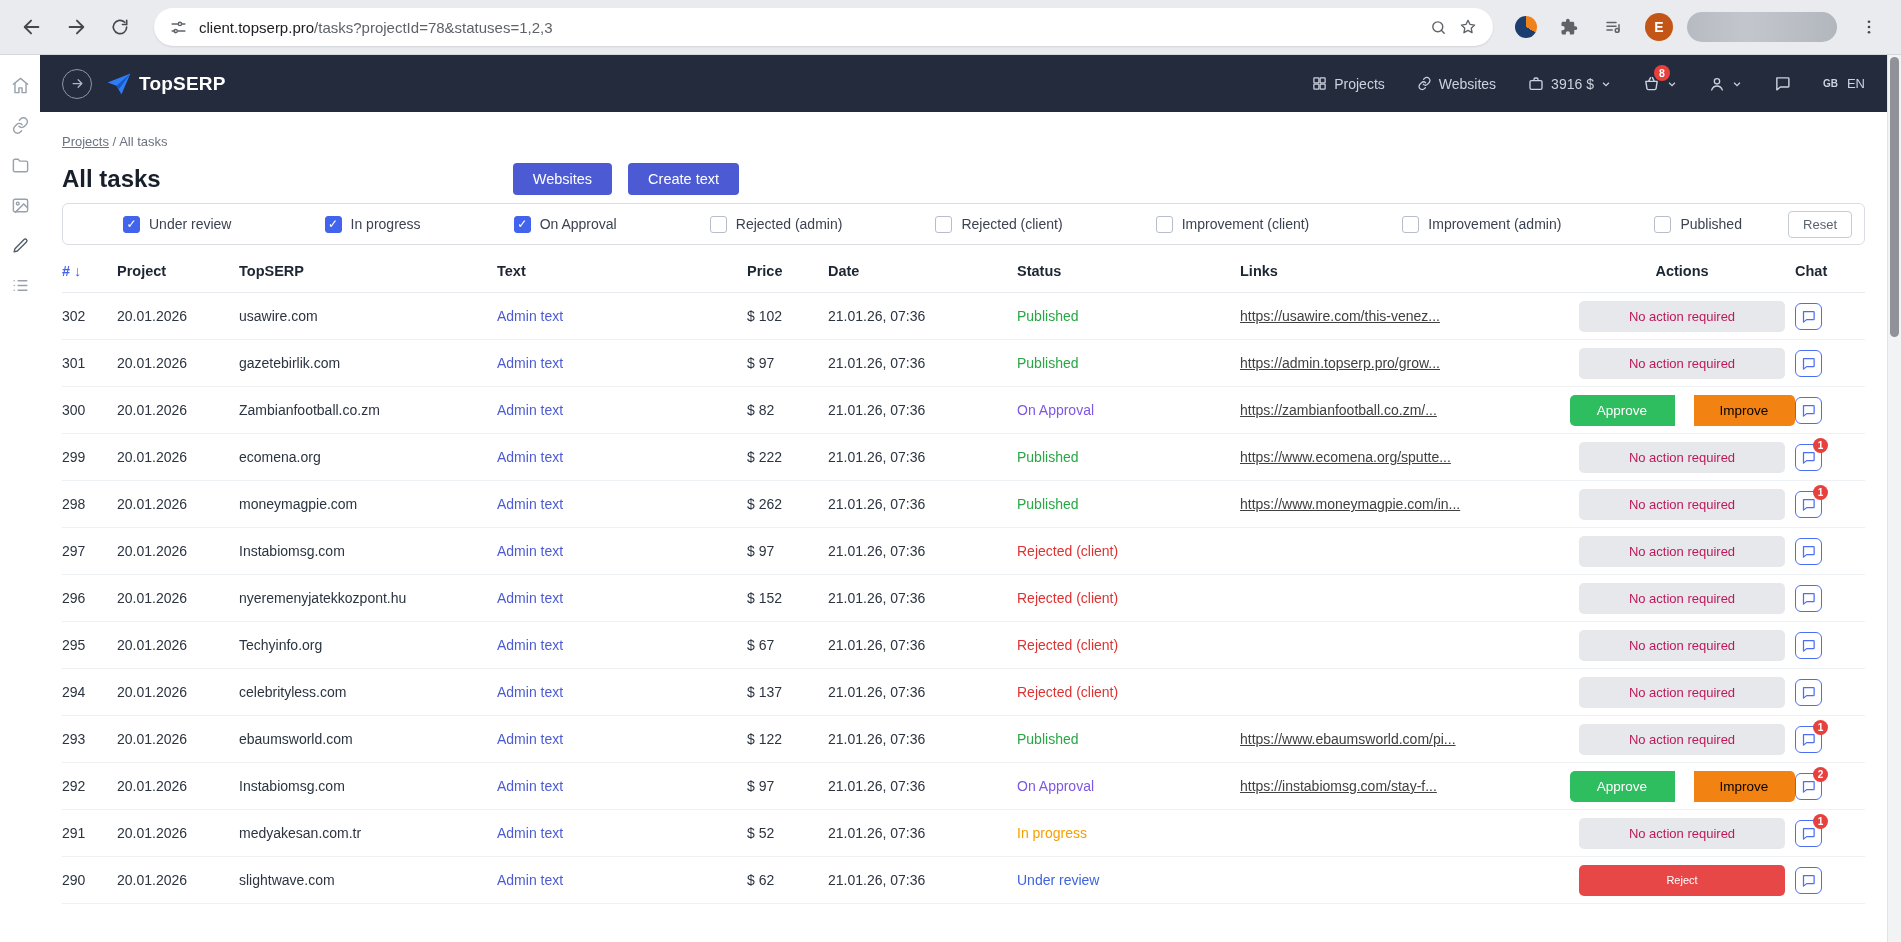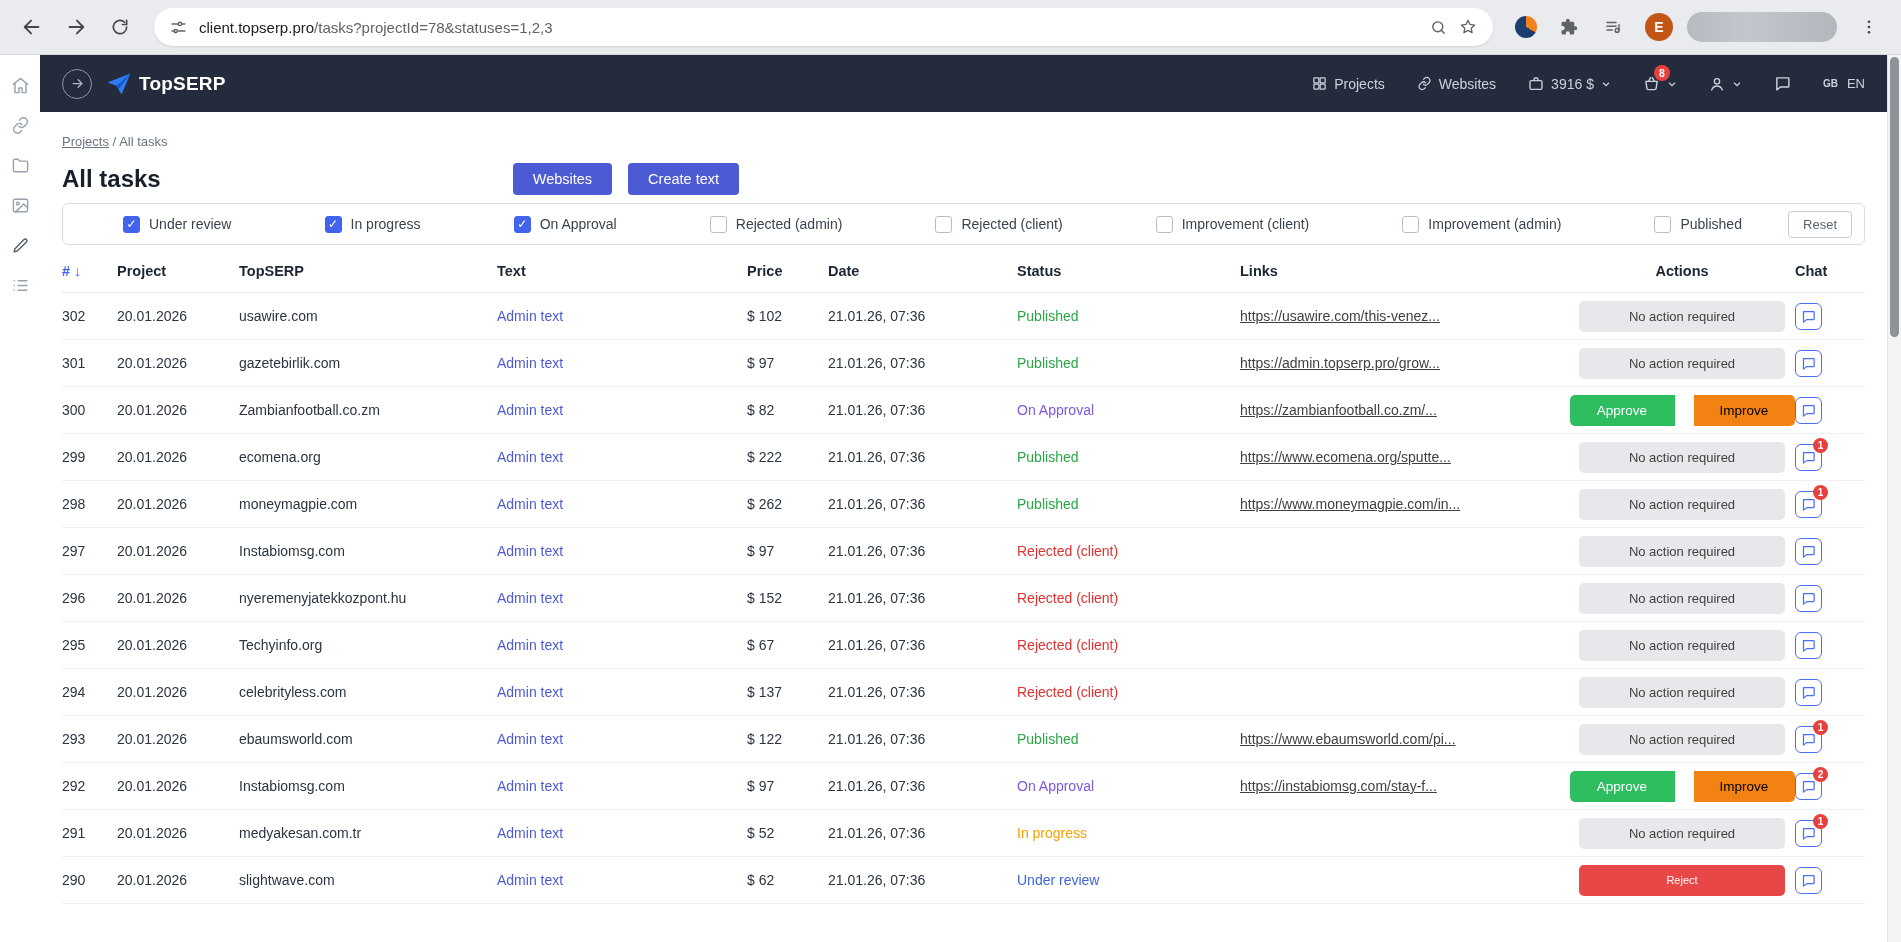--- a/index.html
+++ b/index.html
@@ -77,21 +77,21 @@
   .ttable { margin-top:4px; }
   .thead { height:44px; font-weight:bold; font-size:14.5px; color:#1d2633; border-bottom:1px solid #e6eaef; }
   .hcell { padding-right:10px; white-space:nowrap; }
   .hcell.c-id { color:#4263eb; cursor:pointer; }
   .hcell.c-actions-h { text-align:center; }
   .trow { height:47px; border-bottom:1px solid #eef1f4; font-size:14px; color:#2b3440; }
   .cell { padding-right:10px; white-space:nowrap; overflow:hidden; text-overflow:ellipsis; }
   .text-link { color:var(--accent,#4c5bd4); cursor:pointer; }
   .task-link { color:#404040; text-decoration:underline; }
   .c-actions { display:flex; justify-content:center; overflow:visible; }
-  .btn-none { width:206px; height:31px; background:#e7e8eb; color:#404040; border-radius:5px; font-size:13px; cursor:default; }
+  .btn-none { width:206px; height:31px; background:#e7e8eb; color:#be185d; border-radius:5px; font-size:13px; cursor:default; }
   .btn-pair { display:flex; gap:19px; }
   .btn-approve { width:105px; height:31px; background:var(--approve,#2ebd5f); color:#fff; border-radius:5px 0 0 5px; font-size:13.5px; }
   .btn-improve { width:101px; height:31px; background:var(--improve,#f28211); color:#000000; border-radius:0 5px 5px 0; font-size:13.5px; }
   .btn-reject { width:206px; height:31px; background:var(--reject,#e84747); color:#fff; border-radius:5px; font-size:11px; }
   .c-chat { display:flex; overflow:visible; }
   .chat-btn { position:relative; width:27px; height:27px; border:1.5px solid #4c6ef5; border-radius:6px;
     display:flex; align-items:center; justify-content:center; cursor:pointer; background:#fff; }
   .chat-badge { position:absolute; top:-7px; right:-7px; background:#e8403d; color:#fff; font-size:10px; font-weight:bold;
     width:15px; height:15px; border-radius:50%; display:flex; align-items:center; justify-content:center; }
 </style>

